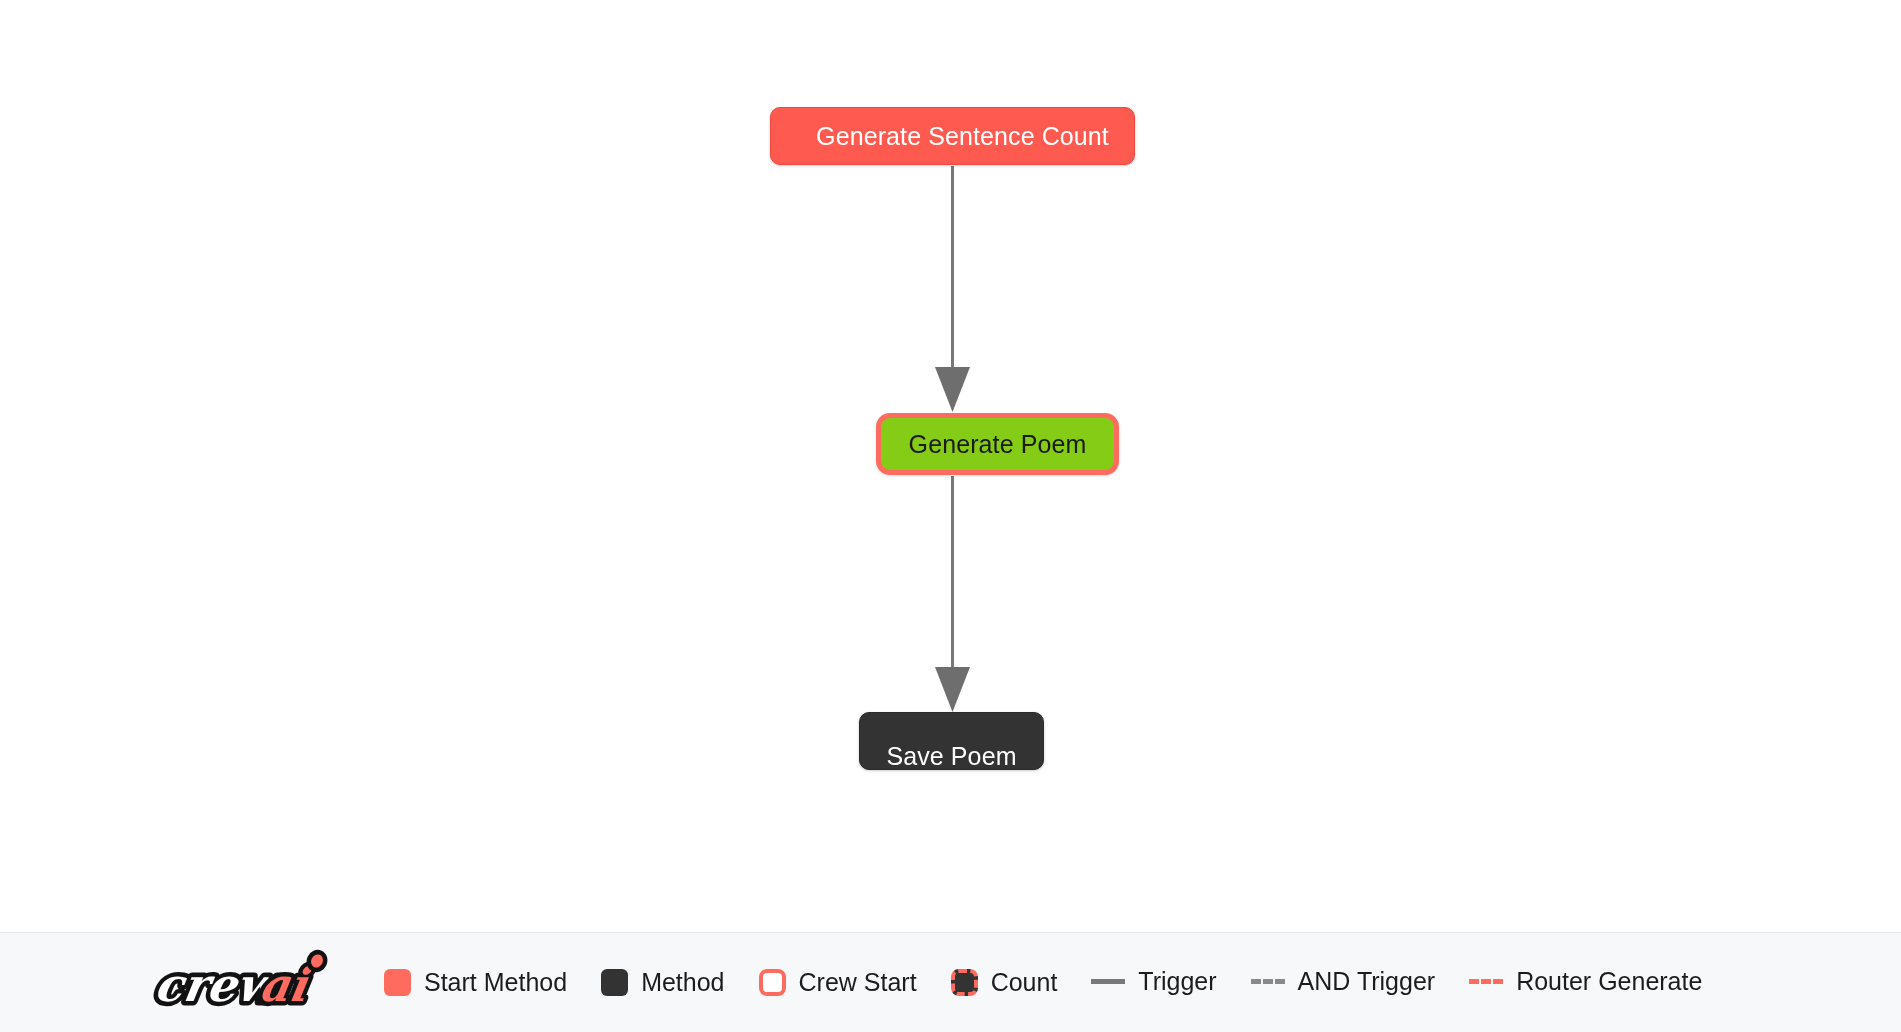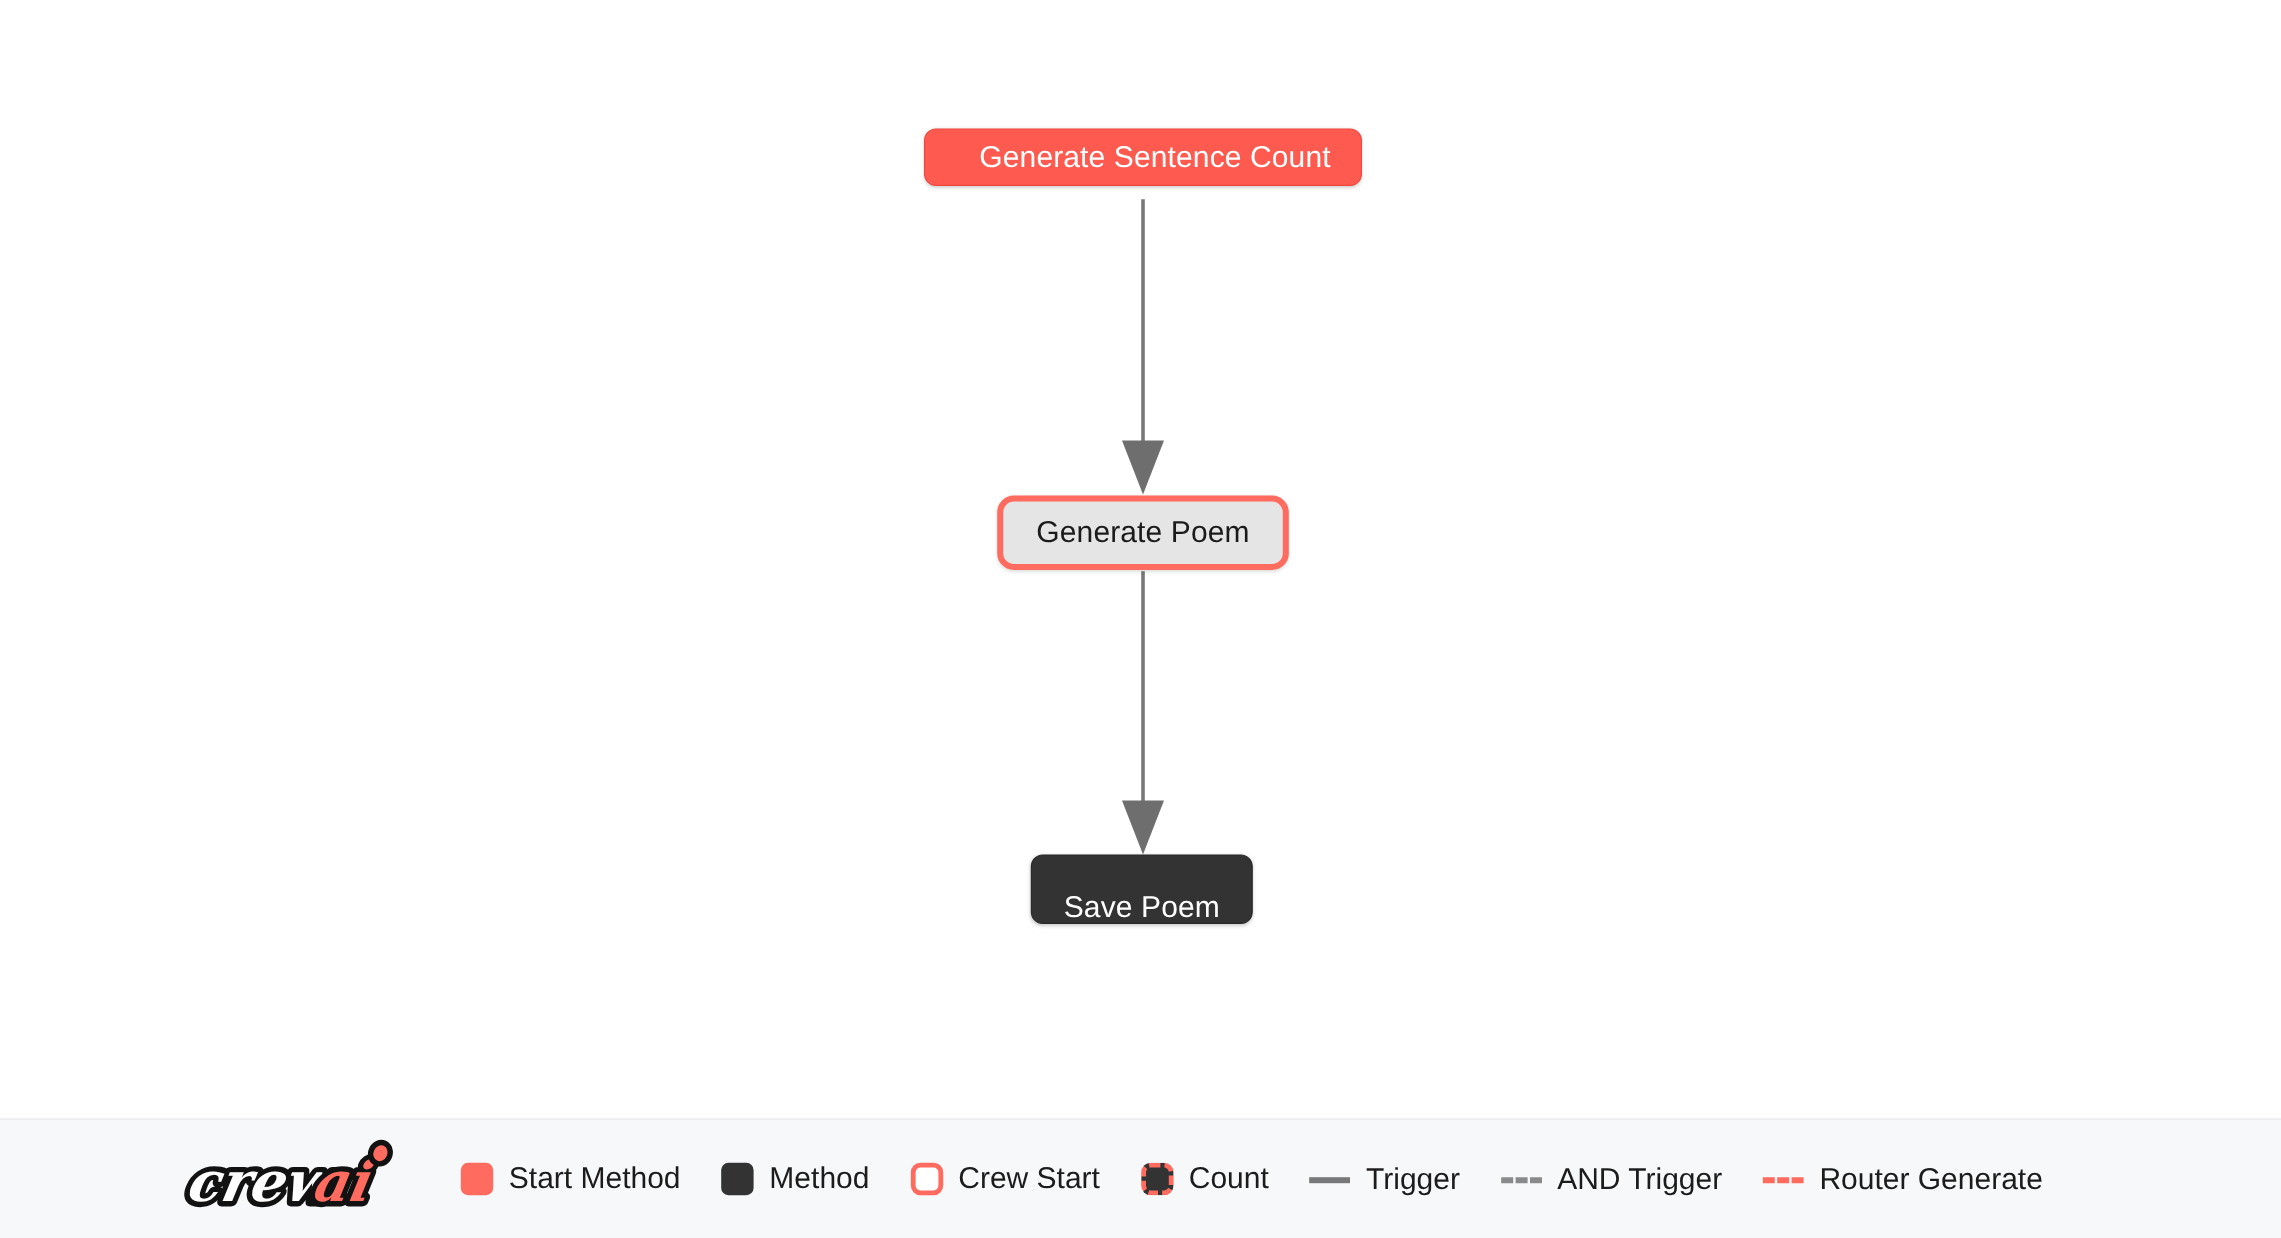--- a/index.html
+++ b/index.html
@@ -50,40 +50,41 @@
   }
 
   .node-start {
     background: #ff5a50;
     color: #ffffff;
     border: 1px solid #f0483e;
     box-shadow: 0 1px 3px rgba(0,0,0,0.18);
   }
 
   .node-crew {
-    background: #e5e5e5;
+    background: #84cc16;
     color: #1b1b1b;
     border: 5px solid #ff6b5e;
     border-radius: 14px;
     box-shadow: 0 1px 3px rgba(0,0,0,0.13);
+    margin-left: 45px;
   }
 
   .node-method {
     background: #333333;
     color: #ffffff;
     border: 1px solid #2b2b2b;
     box-shadow: 0 1px 3px rgba(0,0,0,0.2);
     align-items: flex-end;
   }
 
   #node-generate-sentence-count {
     left: 770px;
     top: 107px;
     width: 365px;
-    height: 48px;
+    height: 58px;
     padding-left: 20px;
   }
 
   #node-generate-poem {
     left: 831px;
     top: 413px;
     width: 243px;
     height: 62px;
   }
 
@@ -111,21 +112,21 @@
   #crewai-logo {
     width: 200px;
     height: 68px;
     margin-right: 44px;
     flex: 0 0 auto;
     display: block;
   }
 
   #legend-items {
     display: flex;
-    align-items: flex-end;
+    align-items: flex-start;
   }
 
   .legend-item {
     display: flex;
     align-items: center;
     margin-right: 34px;
   }
 
   .legend-item:last-child { margin-right: 0; }
 

